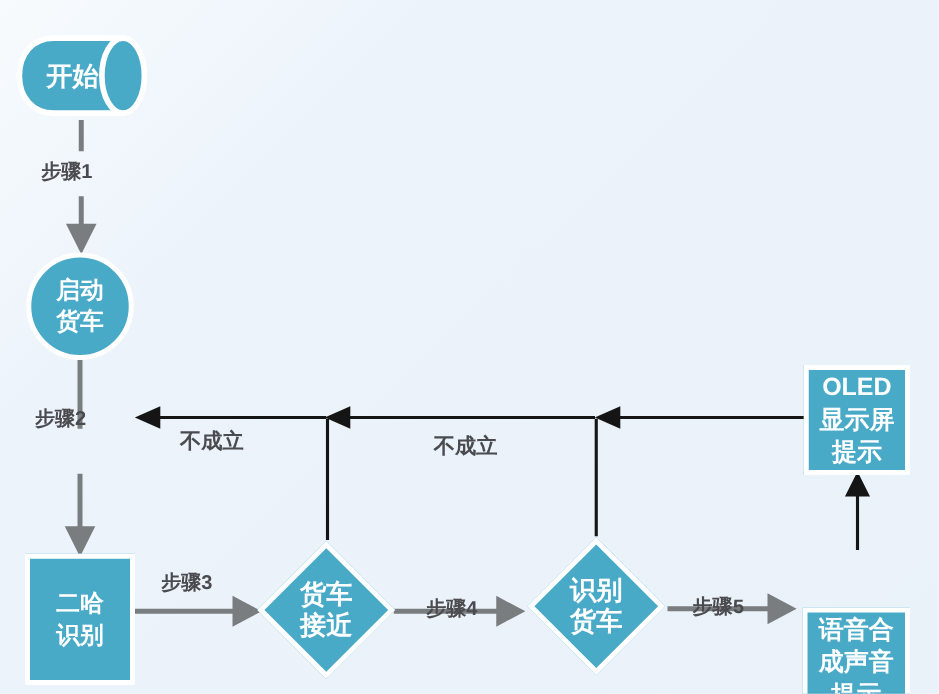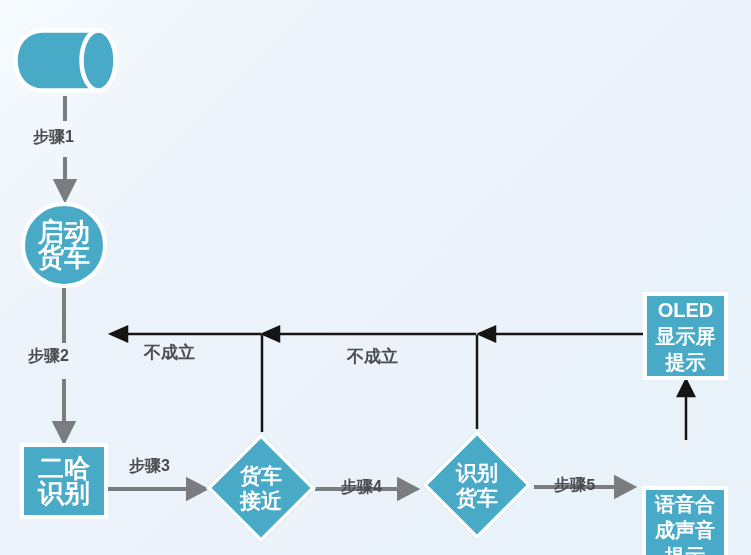--- a/index.html
+++ b/index.html
@@ -17,21 +17,21 @@
     background: #49aac8;
     border: 4px solid #ffffff;
     box-sizing: border-box;
     color: #ffffff;
     font-weight: bold;
     display: flex;
     flex-direction: column;
     align-items: center;
     justify-content: center;
     text-align: center;
-    font-size: 26px;
+    font-size: 19px;
     line-height: 25px;
   }
   .node.circle { border-radius: 50%; }
   .node.small-text { font-size: 20px; line-height: 26px; }
   .cyl-wrap { position:absolute; }
   .cyl-label {
     position:absolute; left:8px; top:0; width:76px; height:100%;
     display:flex; align-items:center; justify-content:center;
     color:#fff; font-weight:bold; font-size:21px;
   }
@@ -89,28 +89,29 @@
       <line x1="686" y1="440" x2="686" y2="385"></line>
       <polygon points="686,380 678,396 694,396"></polygon>
     </g>
   </svg>
 
   <div class="cyl-wrap" style="left:12px; top:27px; width:106px; height:67px;">
     <svg width="106" height="67" viewBox="0 0 106 67">
       <path d="M86 3.5 H31 C14 3.5 3.5 16.5 3.5 33.5 C3.5 50.5 14 63.5 31 63.5 H86 Z" fill="#49aac8" stroke="#ffffff" stroke-width="4.5"></path>
       <ellipse cx="86.5" cy="33.5" rx="17" ry="30" fill="#49aac8" stroke="#ffffff" stroke-width="4.5"></ellipse>
     </svg>
+    <div class="cyl-label">开始</div>
   </div>
 
   <div class="node circle" style="left:21px; top:202px; width:86px; height:86px;">
     <span>启动</span>
     <span>货车</span>
   </div>
 
-  <div class="node" style="left:20px; top:443px; width:88px; height:76px;">
+  <div class="node" style="left:20px; top:443px; width:88px; height:105px;">
     <span>二哈</span>
     <span>识别</span>
   </div>
 
   <div class="diamond-wrap" style="left:222px; top:449px;">
     <div class="diamond-shape"></div>
     <div class="diamond-text">
       <span>货车</span>
       <span>接近</span>
     </div>
@@ -130,20 +131,20 @@
     <span>提示</span>
   </div>
 
   <div class="node small-text" style="left:643px; top:292px; width:85px; height:88px;">
     <span>OLED</span>
     <span>显示屏</span>
     <span>提示</span>
   </div>
 
   <div class="edge-label" style="left:33px; top:127px;">步骤1</div>
-  <div class="edge-label" style="left:28px; top:346px;">步骤2</div>
+  <div class="edge-label" style="left:28px; top:325px;">步骤2</div>
   <div class="edge-label" style="left:129px; top:456px;">步骤3</div>
   <div class="edge-label" style="left:341px; top:477px;">步骤4</div>
   <div class="edge-label" style="left:554px; top:475px;font-family:Liberation Mono, monospace;">步骤5</div>
   <div class="edge-label cond" style="left:144px; top:341px;">不成立</div>
   <div class="edge-label cond" style="left:347px; top:345px;">不成立</div>
 
 </div>
 
 </body></html>

